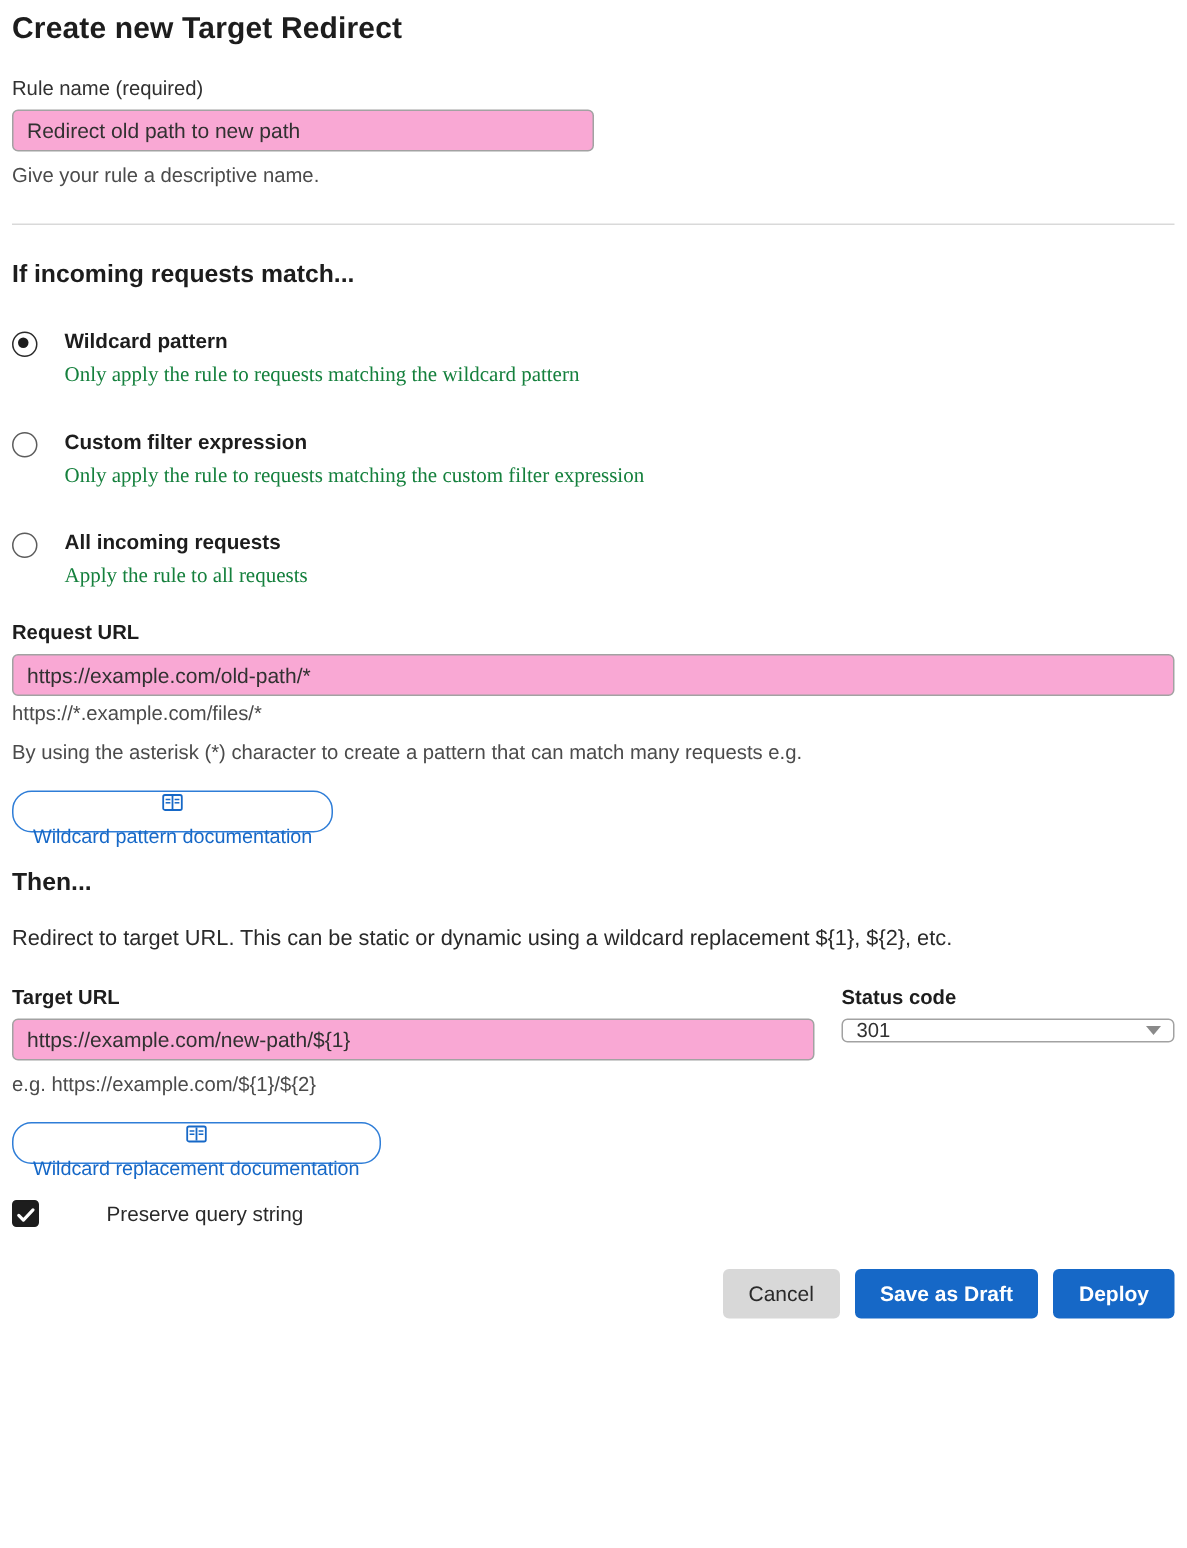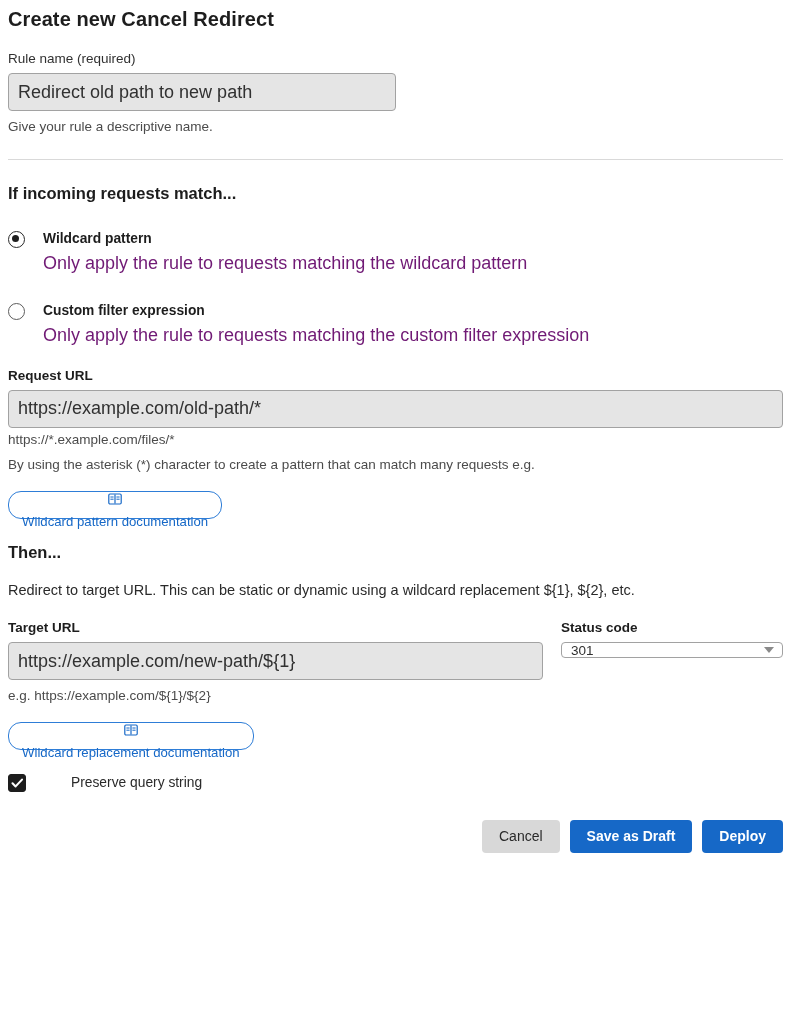--- a/index.html
+++ b/index.html
@@ -32,26 +32,26 @@
     font-size: 13.5px;
     color: #313131;
     margin-top: 20px;
   }
   .field-label.strong {
     font-weight: bold;
     color: #1d1d1d;
   }
   .text-input {
     box-sizing: border-box;
-    height: 38px;
+    height: 28px;
     border: 1px solid #a2a2a2;
     border-radius: 4px;
-    background: #e5e5e5;
+    background: #f9a8d4;
     font-family: "Liberation Sans", sans-serif;
-    font-size: 18px;
+    font-size: 14px;
     color: #313131;
     padding: 0 9px;
     margin-top: 7px;
     display: block;
     outline: none;
   }
   #rule-name-input { width: 388px; }
   #request-url-input { width: 100%; }
   .helper {
     font-size: 13.5px;
@@ -102,24 +102,25 @@
   .radio-text {
     margin-left: 18px;
   }
   .radio-title {
     font-size: 13.8px;
     font-weight: bold;
     color: #1d1d1d;
     line-height: 1.25;
   }
   .radio-desc {
-    font-size: 18px;
-    color: #701a75;
+    font-size: 14px;
+    color: #15803d;
     margin-top: 5px;
     line-height: 1.3;
+    font-family: Liberation Serif, serif;
   }
   .doc-pill {
     display: inline-flex;
     align-items: center;
     gap: 8px;
     height: 26px;
     padding: 0 13px;
     border: 1px solid #2e7dd7;
     border-radius: 13px;
     color: #1668c7;
@@ -225,21 +226,21 @@
   .btn-primary {
     background: #1668c7;
     color: #ffffff;
   }
 </style>
 </head>
 <body>
 
 <div class="page">
 
-  <h1 class="page-title">Create new Cancel Redirect</h1>
+  <h1 class="page-title">Create new Target Redirect</h1>
 
   
   <div class="field-label">Rule name (required)</div>
   <input id="rule-name-input" class="text-input" type="text" value="Redirect old path to new path" style="">
   <div class="helper">Give your rule a descriptive name.</div>
 
   <hr class="divider">
 
   
   <div class="section-head">If incoming requests match...</div>
@@ -255,20 +256,27 @@
     </div>
 
     <div class="radio-row">
       <span class="radio"></span>
       <span class="radio-text">
         <span class="radio-title">Custom filter expression</span>
         <div class="radio-desc">Only apply the rule to requests matching the custom filter expression</div>
       </span>
     </div>
 
+    <div class="radio-row">
+      <span class="radio"></span>
+      <span class="radio-text">
+        <span class="radio-title">All incoming requests</span>
+        <div class="radio-desc">Apply the rule to all requests</div>
+      </span>
+    </div>
 
   </div>
 
   
   <div class="field-label strong">Request URL</div>
   <input id="request-url-input" class="text-input" type="text" value="https://example.com/old-path/*" style="">
   <div class="helper" style="margin-top:2px;">https://*.example.com/files/*</div>
   <div class="helper">By using the asterisk (*) character to create a pattern that can match many requests e.g.</div>
 
   <div class="doc-pill">

